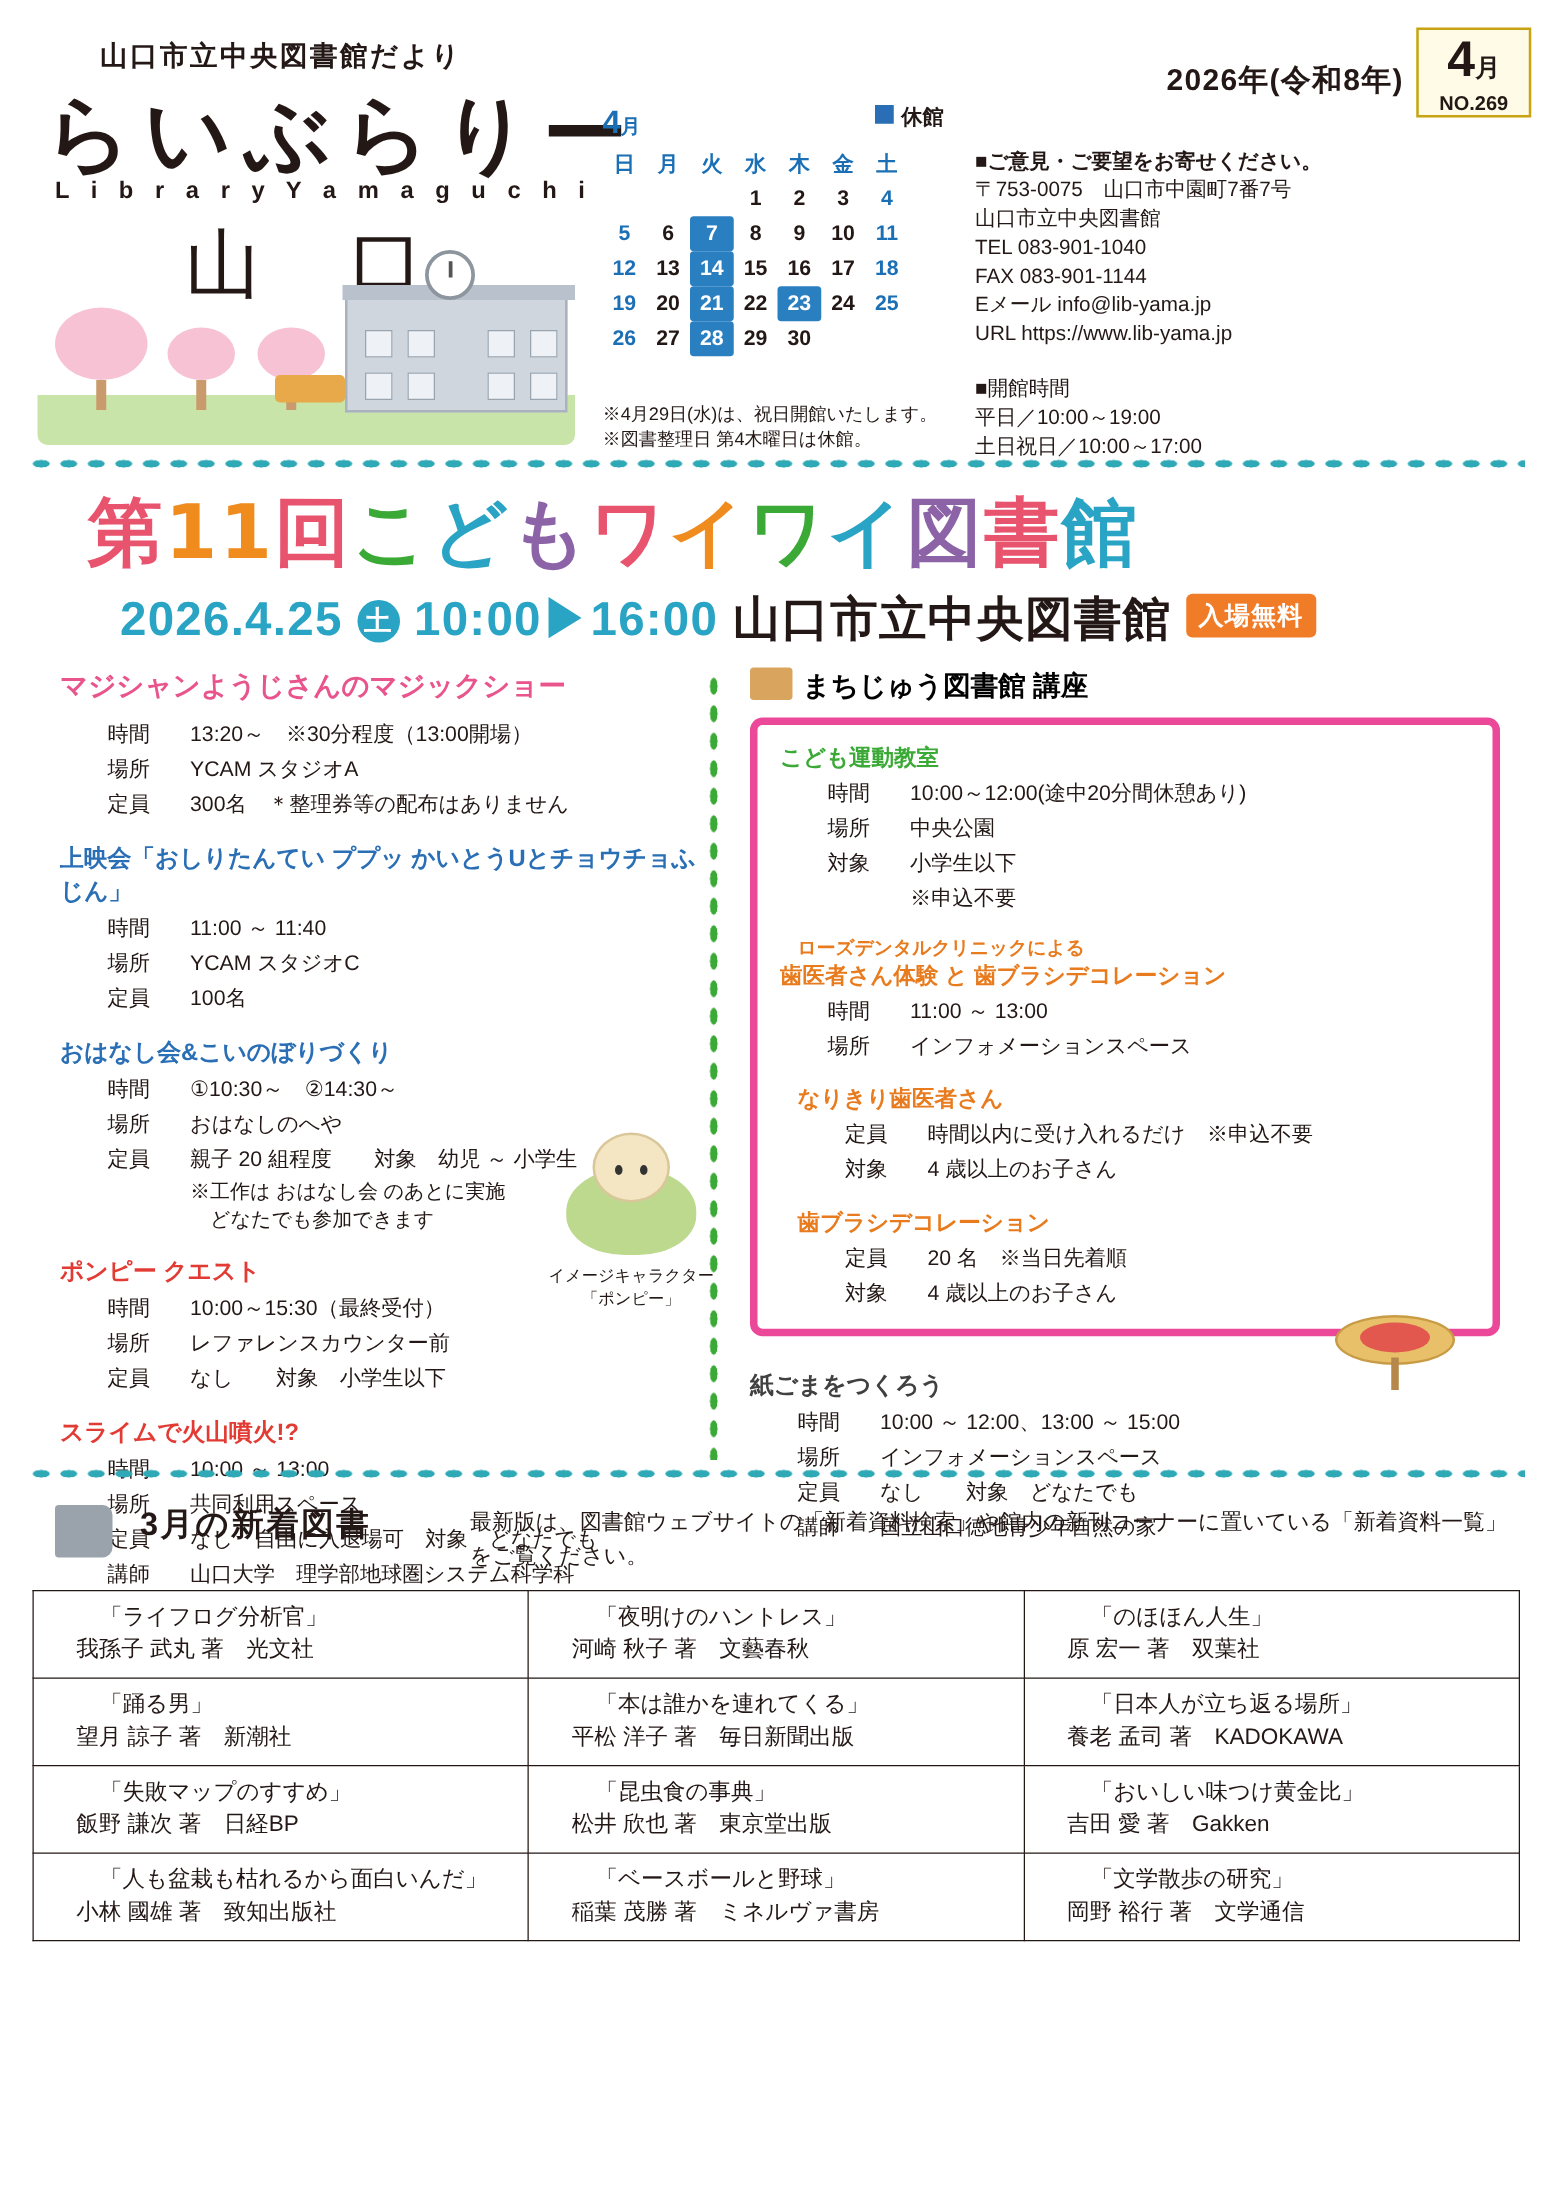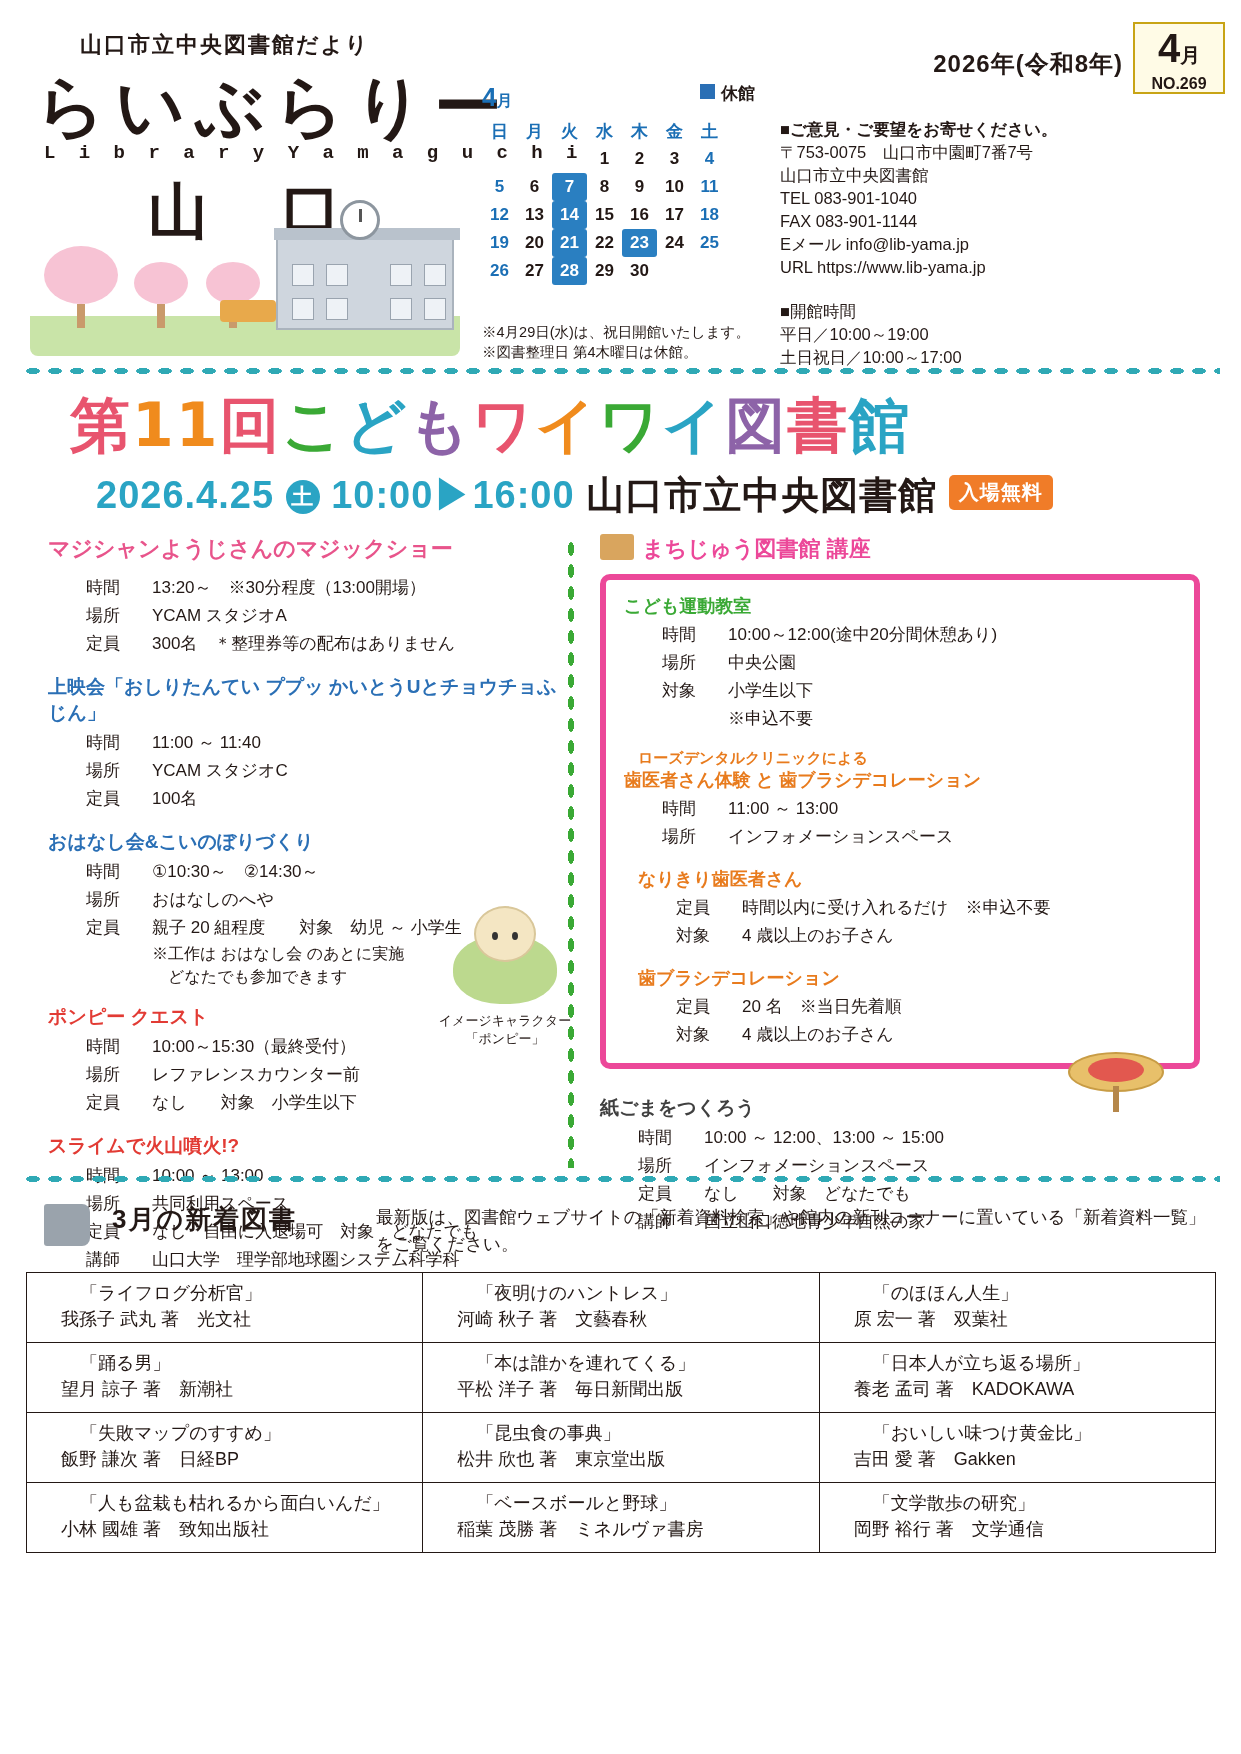--- a/index.html
+++ b/index.html
@@ -16,24 +16,24 @@
 
   
   .masthead { position:absolute; left:0; top:0; width:1241px; height:372px; }
   .mast-sub { position:absolute; left:80px; top:30px; font-size:22px; font-weight:bold; letter-spacing:2px; }
   .mast-title {
     position:absolute; left:36px; top:62px;
     font-size:68px; font-weight:bold; letter-spacing:10px;
     color:#231815;
     font-family:"DejaVu Sans", sans-serif;
   }
-  .mast-roman { position:absolute; left:44px; top:142px; font-size:19px; letter-spacing:6px; font-weight:bold;font-family:Liberation Mono, monospace; }
+  .mast-roman { position:absolute; left:44px; top:142px; font-size:19px; letter-spacing:6px; font-weight:bold; }
   .mast-title2 {
     position:absolute; left:148px; top:172px;
-    font-size:60px; font-weight:bold; letter-spacing:26px;
+    font-size:60px; font-weight:normal; letter-spacing:26px;
     font-family:"DejaVu Sans", sans-serif;
   }
 
   
   .illus { position:absolute; left:30px; top:236px; width:430px; height:120px; }
   .ground { position:absolute; left:0; bottom:0; width:430px; height:40px; background:#c9e4a8; border-radius:0 0 8px 8px; }
   .tree { position:absolute; bottom:28px; }
   .tree .crown { width:74px; height:58px; background:#f7c3d4; border-radius:50%; }
   .tree .crown.sm { width:54px; height:42px; }
   .tree .trunk { width:8px; height:24px; background:#c99a6b; margin:0 auto; }
@@ -92,21 +92,21 @@
 
   
   .col-left { position:absolute; left:48px; top:534px; width:510px; }
   .col-right { position:absolute; left:600px; top:534px; width:600px; }
   .dots-v { position:absolute; left:566px; top:538px; width:10px; height:630px;
     background-image:radial-gradient(#3aa935 42%, transparent 45%);
     background-size:10px 22px; background-repeat:repeat-y; }
 
   .sec-head { font-size:22px; font-weight:bold; margin-bottom:10px; }
   .sec-head.pink { color:#e8548b; }
-  .sec-head.green { color:#ec4899; }
+  .sec-head.green { color:#000000; }
   .ev { margin-bottom:16px; }
   .ev .name { font-size:19px; font-weight:bold; margin-bottom:3px; }
   .ev .name.blue { color:#2a6fb5; }
   .ev .name.pink { color:#404040; }
   .ev .name.orange { color:#e87b1d; }
   .ev .name.red { color:#e23b34; }
   .ev table { border-collapse:collapse; margin-left:38px; }
   .ev td { font-size:17px; padding:2px 0; vertical-align:top; line-height:24px; }
   .ev td.lbl { width:66px; white-space:nowrap; }
   .ev .note { margin-left:38px; font-size:16px; line-height:23px; }

